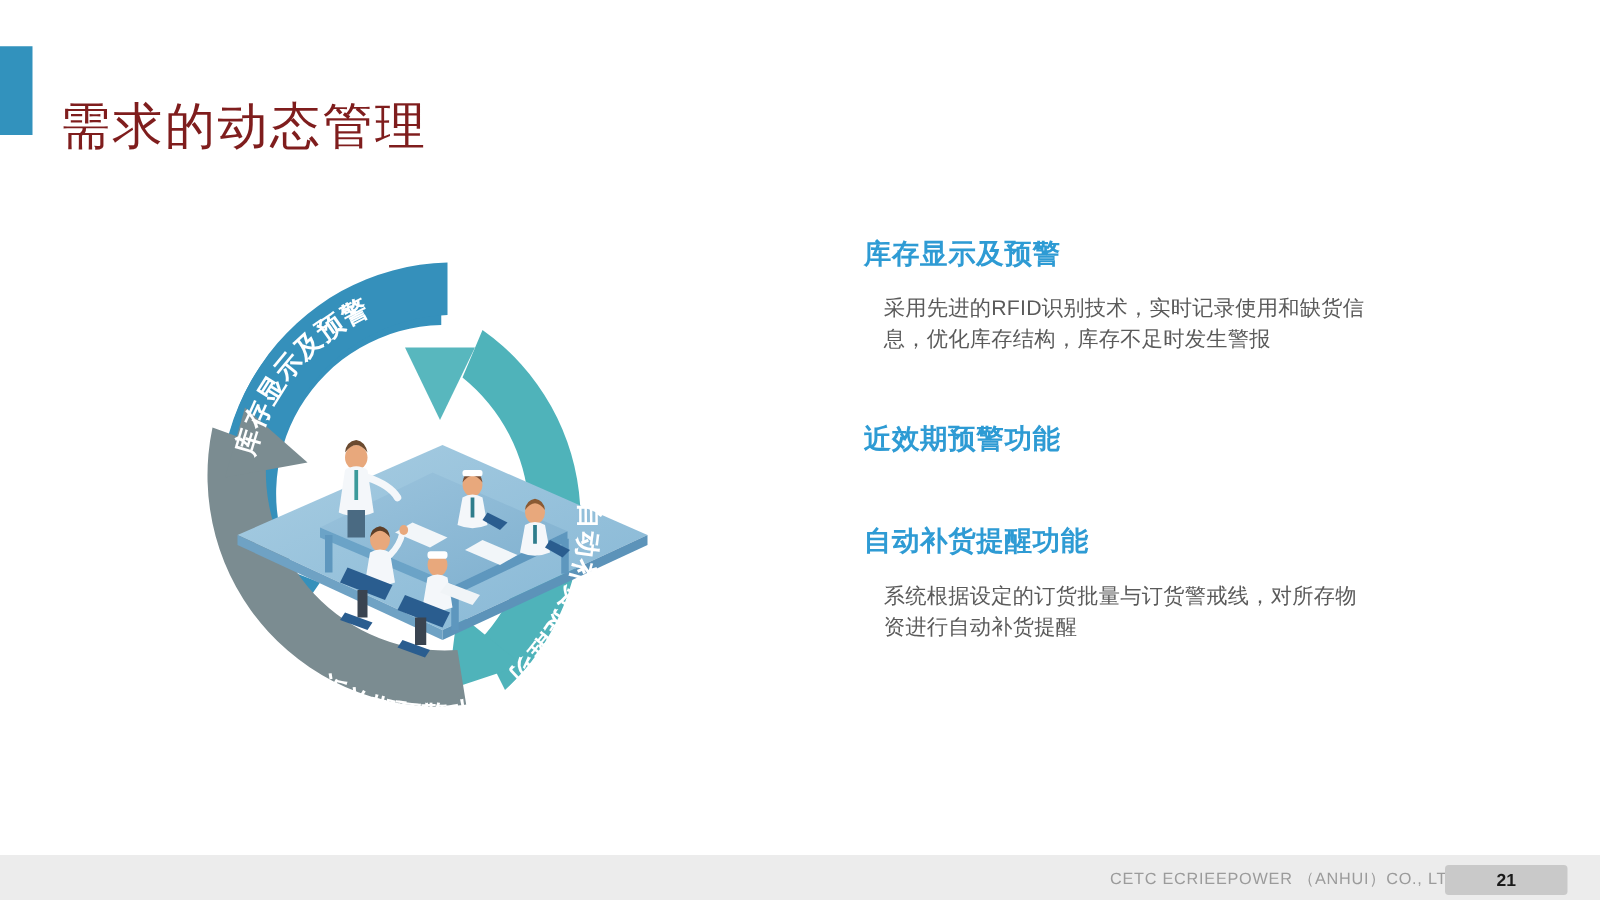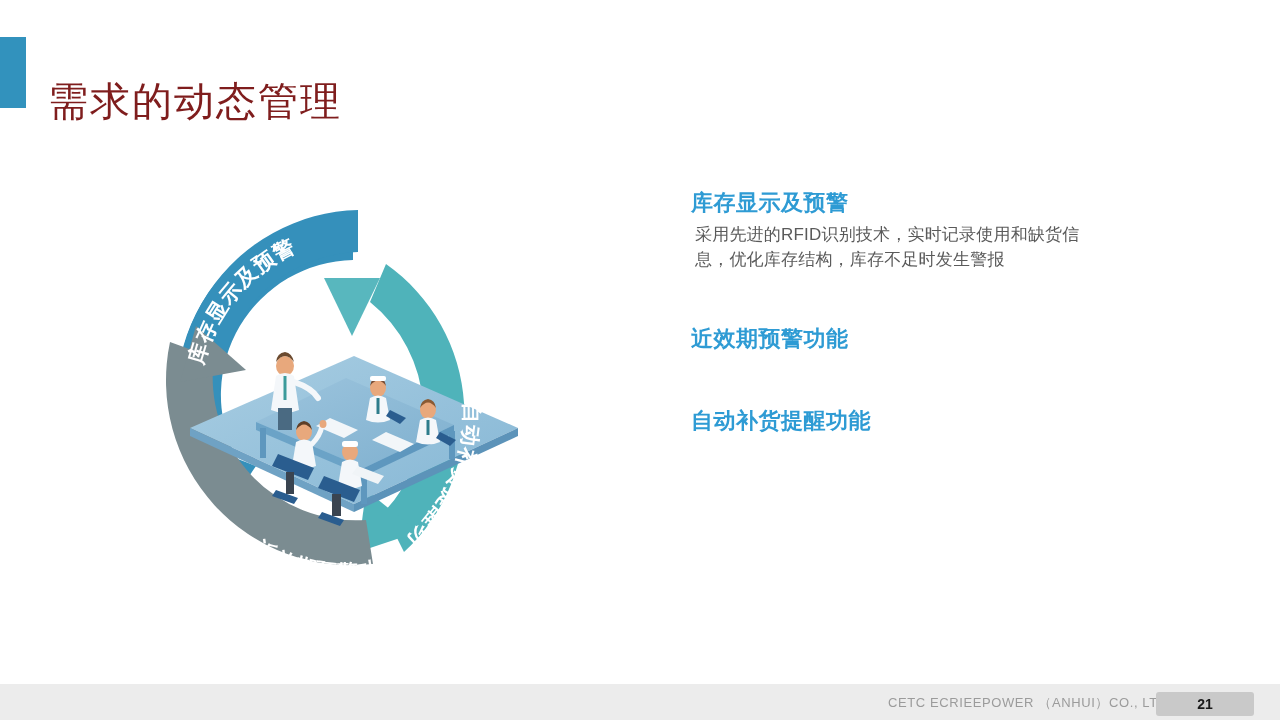--- a/index.html
+++ b/index.html
@@ -68,21 +68,21 @@
     font-weight: 700;
     color: #2e9bd4;
     line-height: 30px;
     margin: 0 0 4px 0;
     letter-spacing: 0.5px;
   }
   .feature-body {
     font-size: 17px;
     color: #5a5a5a;
     line-height: 25px;
-    margin: 4px;
+    margin: 16px;
     letter-spacing: 0.2px;
     max-width: 390px;
   }
 
   
   .footer-band {
     position: absolute;
     left: 0;
     top: 684px;
     width: 1280px;
@@ -262,18 +262,19 @@
 <div class="features">
   <div class="feature">
     <p class="feature-heading">库存显示及预警</p>
     <p class="feature-body">采用先进的RFID识别技术，实时记录使用和缺货信息，优化库存结构，库存不足时发生警报</p>
   </div>
   <div class="feature">
     <p class="feature-heading">近效期预警功能</p>
   </div>
   <div class="feature">
     <p class="feature-heading">自动补货提醒功能</p>
+    <p class="feature-body">系统根据设定的订货批量与订货警戒线，对所存物资进行自动补货提醒</p>
   </div>
 </div>
 
 <div class="footer-band"></div>
 <div class="footer-company">CETC ECRIEEPOWER （ANHUI）CO., LTD</div>
 <div class="page-chip">21</div>
 
 </body></html>

